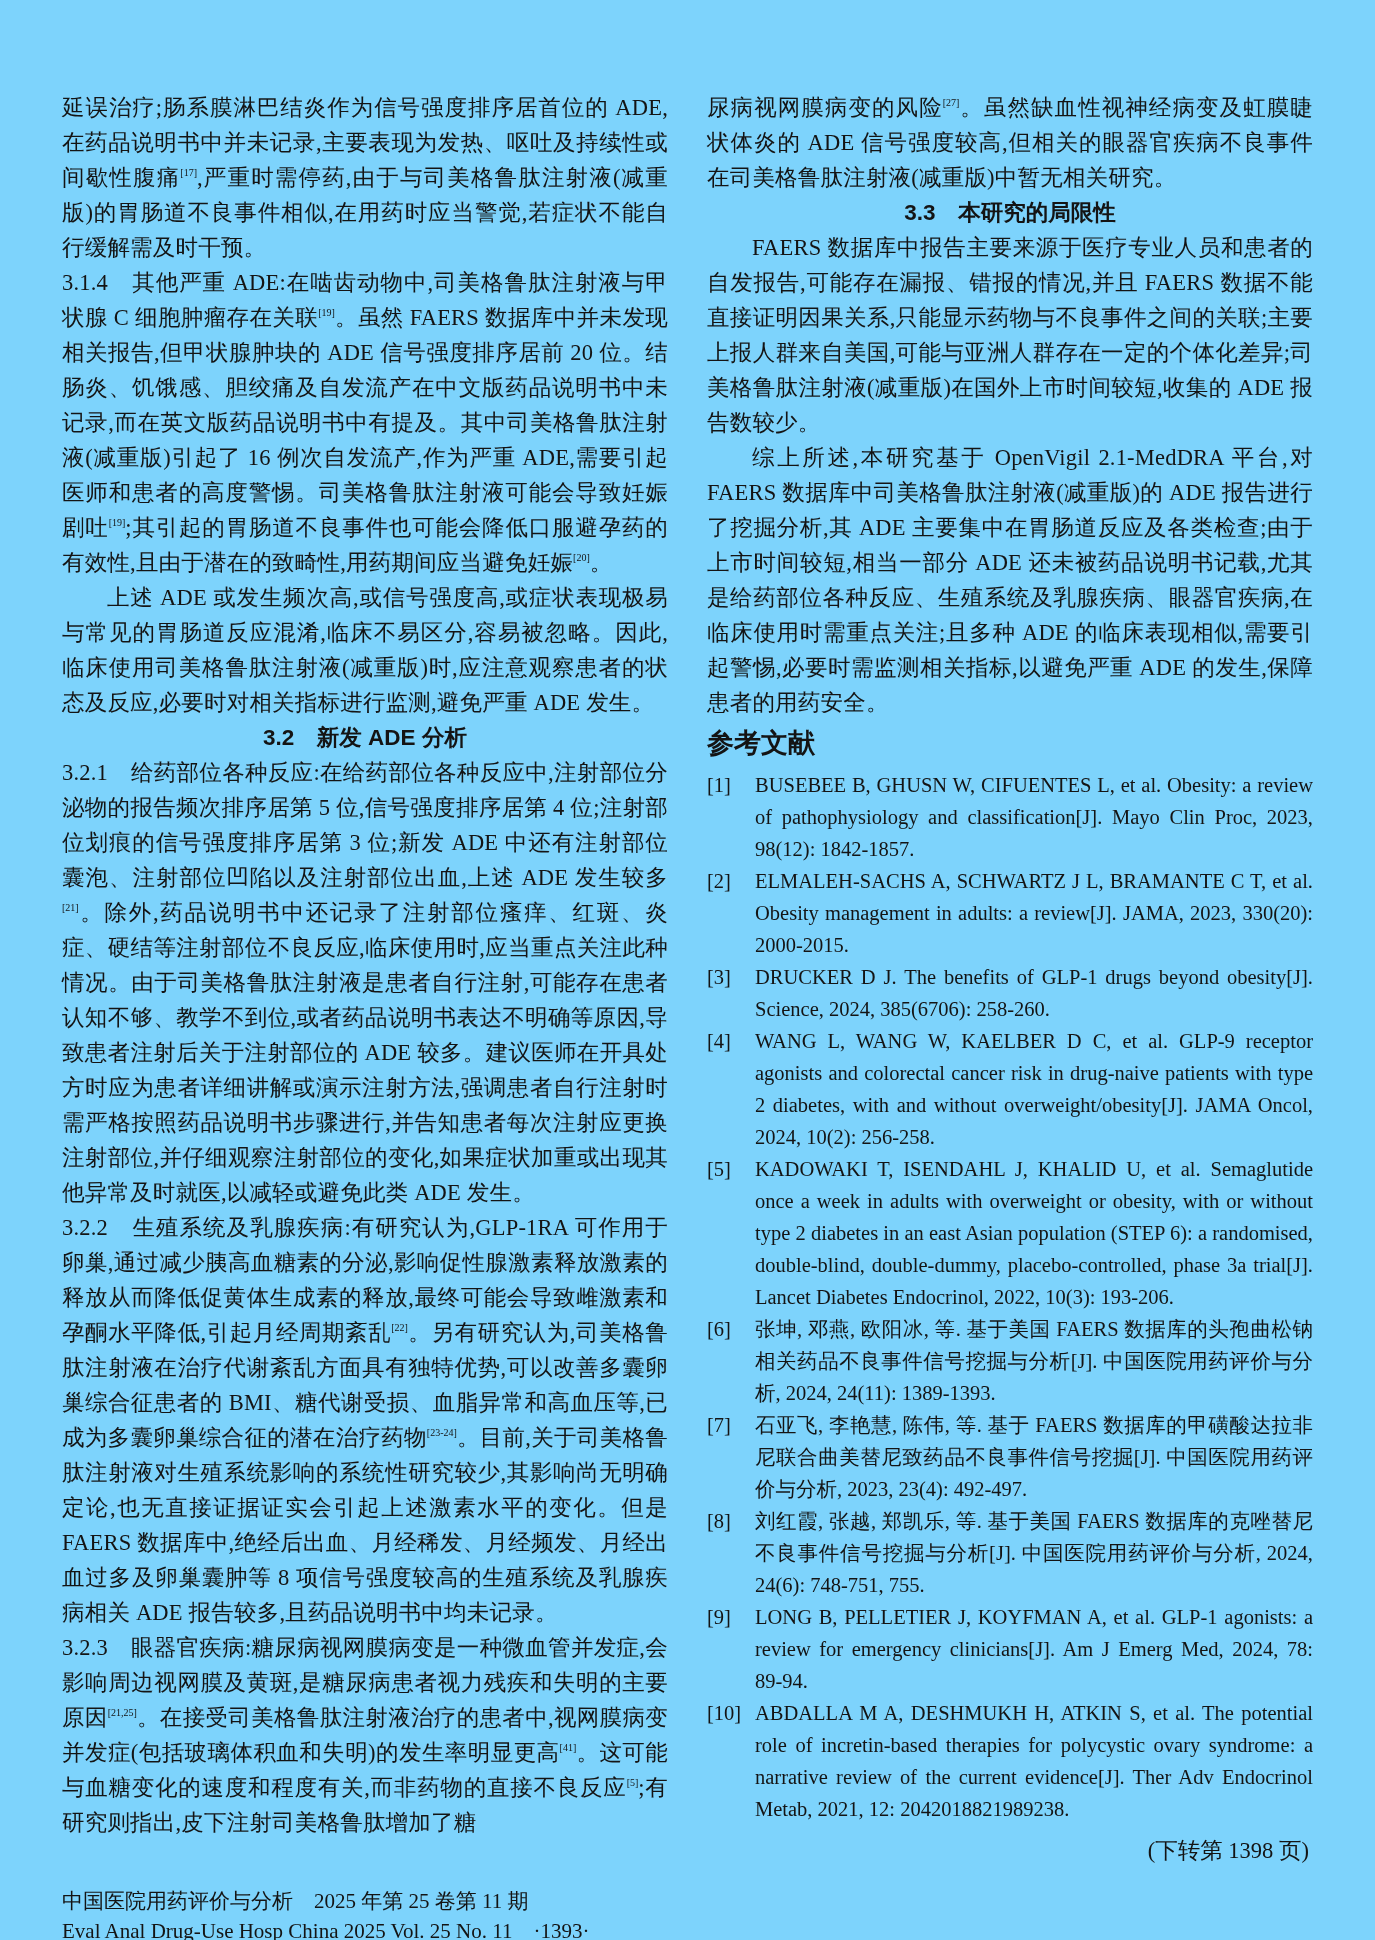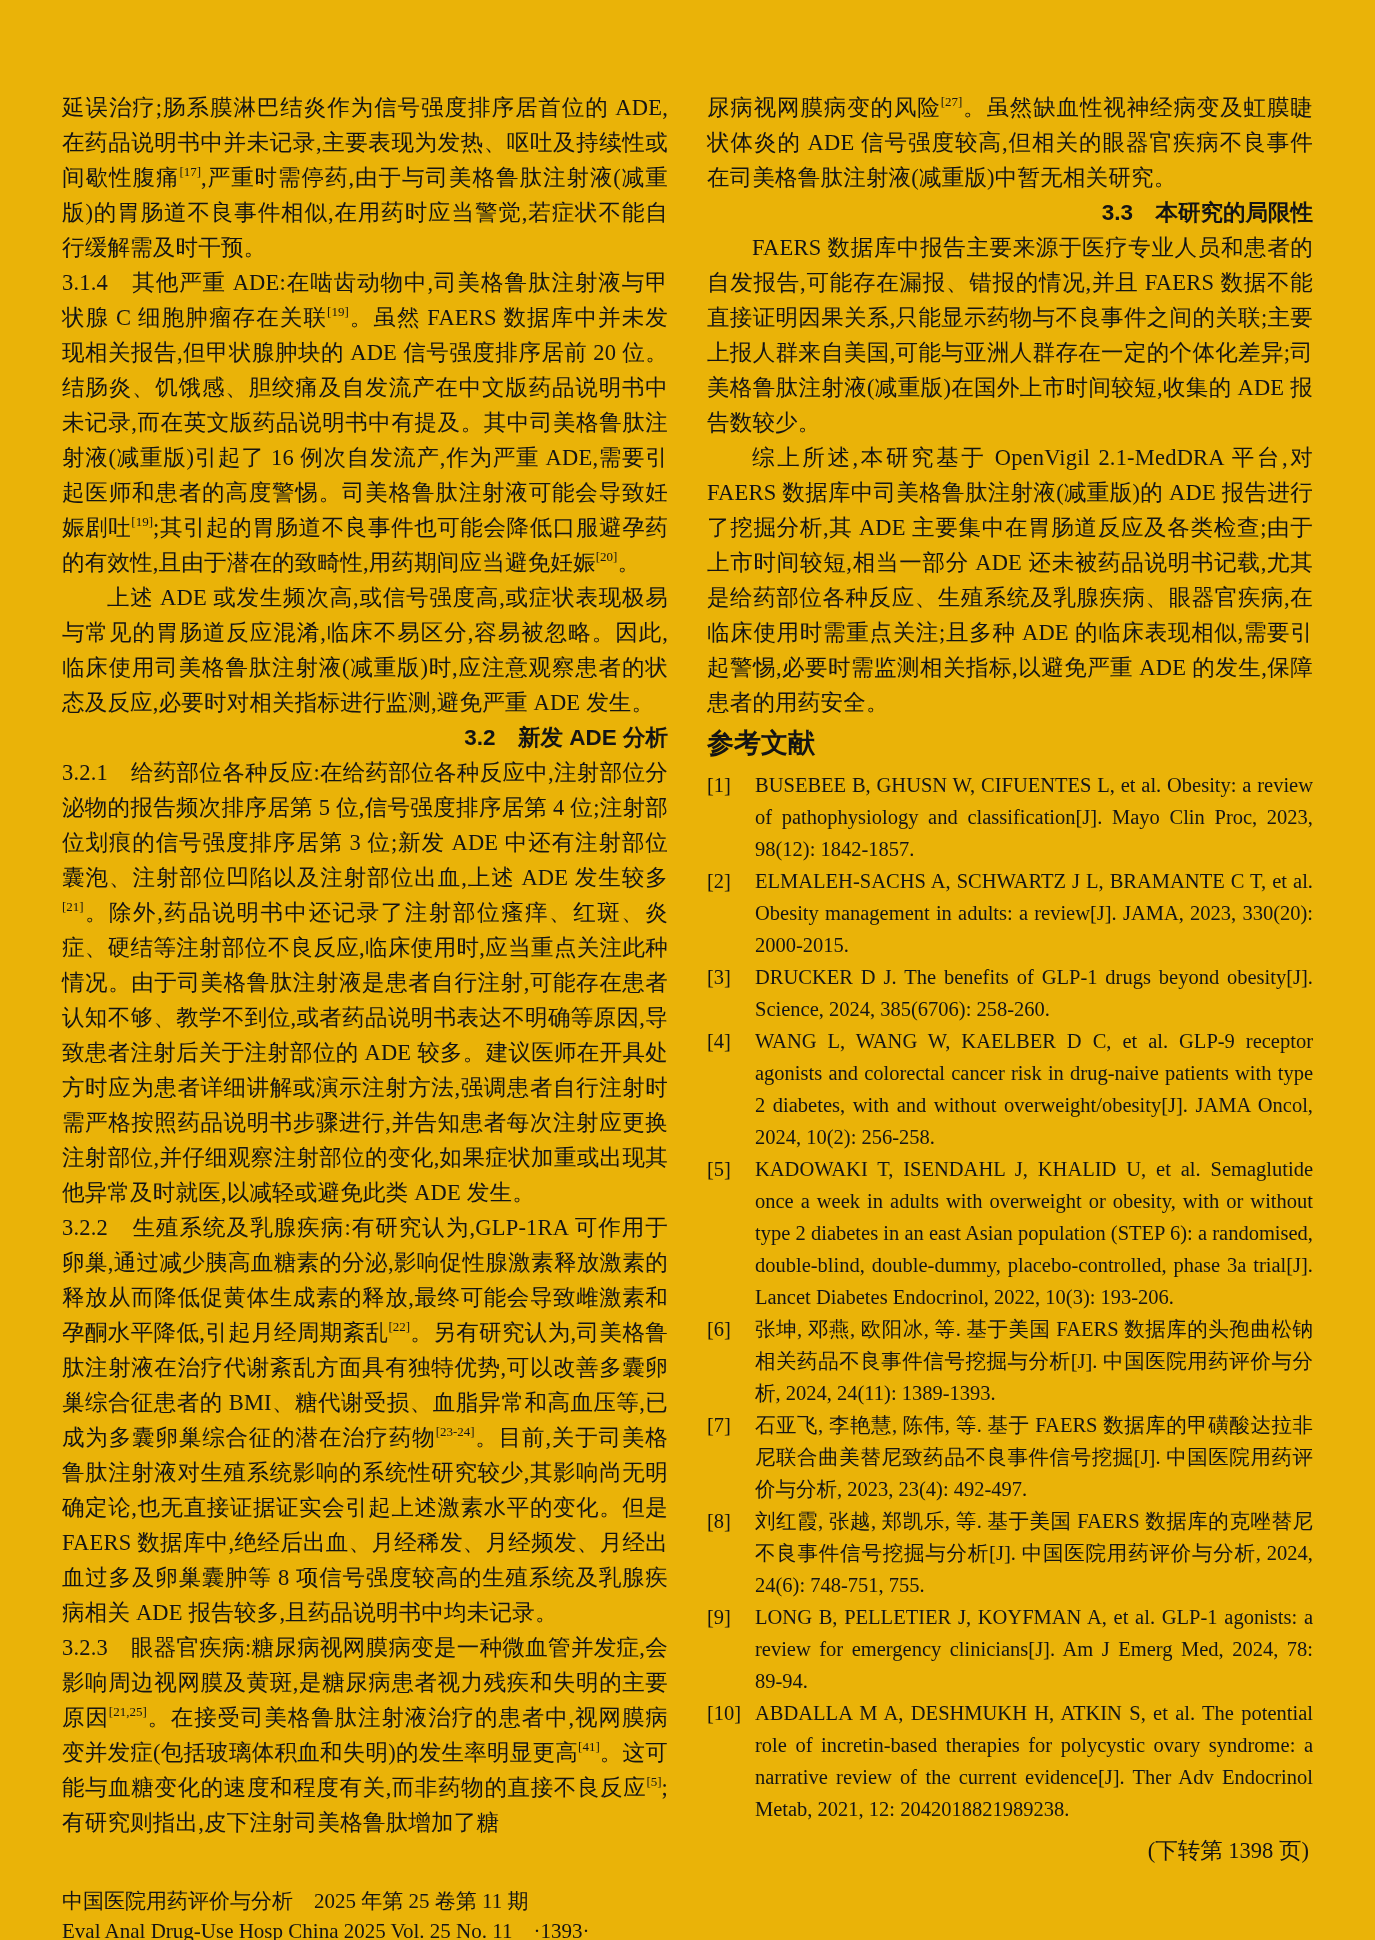--- a/index.html
+++ b/index.html
@@ -1,20 +1,20 @@
 <!DOCTYPE html>
 <html><head>
 <meta charset="utf-8">
 <style>
   html, body { margin: 0; padding: 0; background: #ffffff; }
   .page {
     position: relative;
     width: 1375px;
     height: 1940px;
-    background: #eab308;
+    background: #7dd3fc;
     font-family: "Liberation Serif", "DejaVu Serif", serif;
     color: #141414;
     overflow: hidden;
   }
   .columns {
     position: absolute;
     top: 90px;
     left: 62px;
     width: 1251px;
     display: flex;
@@ -23,32 +23,32 @@
   .col { width: 606px; }
   p.body {
     margin: 0;
     font-size: 22.5px;
     line-height: 35px;
     text-align: justify;
     letter-spacing: 0.2px;
   }
   p.body.indent { text-indent: 2em; }
   p.body sup {
-    font-size: 13px;
+    font-size: 10px;
     line-height: 0;
     vertical-align: 9px;
     letter-spacing: 0;
   }
   h3.sec-heading {
     margin: 0;
     font-family: "Liberation Sans", "DejaVu Sans", sans-serif;
     font-weight: bold;
     font-size: 22.5px;
     line-height: 35px;
-    text-align: right;
+    text-align: center;
   }
   h2.refs-heading {
     margin: 0;
     padding: 3px 0 6px 0;
     font-family: "Liberation Sans", "DejaVu Sans", sans-serif;
     font-weight: bold;
     font-size: 27px;
     line-height: 40px;
   }
   .ref {

